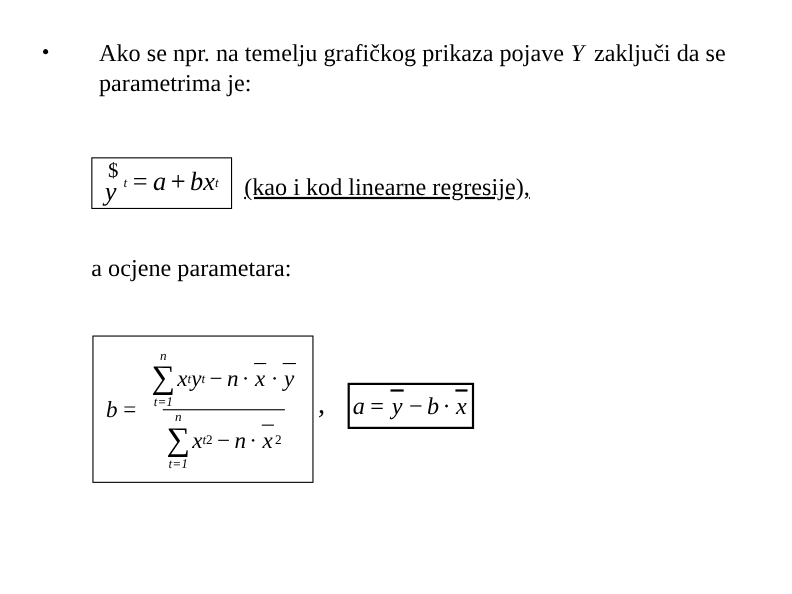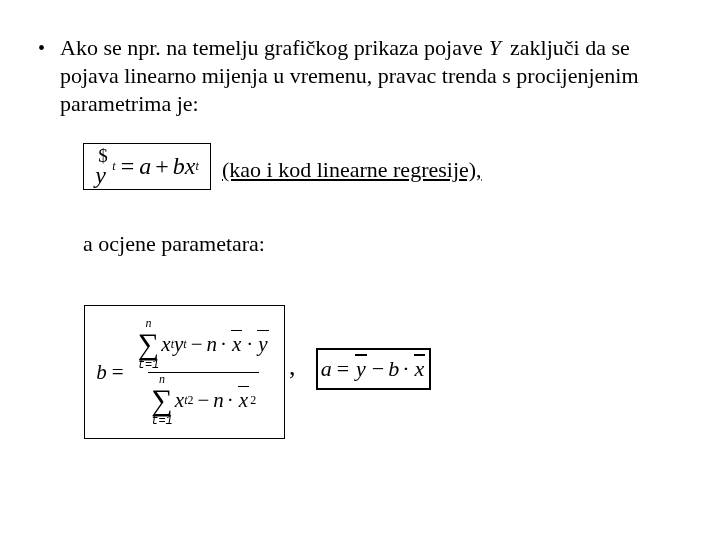--- a/index.html
+++ b/index.html
@@ -4,21 +4,21 @@
 <style>
   * { margin:0; padding:0; box-sizing:border-box; }
   html,body { width:720px; height:540px; background:#fff; }
   body { font-family:"Liberation Serif","DejaVu Serif",serif; color:#000; }
   #slide { position:relative; width:720px; height:540px; background:#ffffff; overflow:hidden; }
 
   
   .bullet-item { position:absolute; left:38px; top:34px; width:660px; font-size:22px; line-height:28px; }
   .bullet-row { display:flex; }
   .bullet-marker { width:22px; font-size:20px; flex:0 0 22px; }
-  .bullet-text { white-space:nowrap; }
+  .bullet-text { white-space:nowrap;margin-left:30px; }
   .var-y { font-style:italic; margin:0 9px 0 6px; }
 
   
   .fbox { position:absolute; border:1.5px solid #000; display:flex; align-items:center; justify-content:center; background:#fff; }
   .it { font-style:italic; }
   sub { font-size:12px; font-style:italic; vertical-align:-5px; }
   sup { font-size:12px; vertical-align:8px; }
 
   
   #formula1-box { left:83px; top:143px; width:128px; height:47px; font-size:24px; }
@@ -34,21 +34,21 @@
 
   
   #formula2-box { left:84px; top:305px; width:201px; height:134px; font-size:21px; }
   .frac-row { display:flex; align-items:center; }
   .frac { display:inline-flex; flex-direction:column; align-items:center; margin-left:6px; }
   .num, .den { display:flex; align-items:center; padding:0 3px; }
   .den { border-top:1.5px solid #000; }
   .sum { display:inline-flex; flex-direction:column; align-items:center; margin-right:2px; }
   .sum-n { font-size:12px; font-style:italic; line-height:12px; }
   .sum-sigma { font-size:30px; line-height:30px; font-style:normal; }
-  .sum-lim { font-size:12px; font-style:italic; line-height:13px;font-family:Liberation Mono, monospace; }
+  .sum-lim { font-size:12px; font-style:italic; line-height:13px; }
   .ov { position:relative; display:inline-block; font-style:italic; padding:0 2px; }
   .ov::before { content:""; position:absolute; left:1px; right:1px; top:-2px; height:1.5px; background:#000; }
   .op { margin:0 4px; font-style:normal; }
   .cd { margin:0 3px; font-style:normal; }
 
   #comma1 { position:absolute; left:289px; top:352px; font-size:26px; }
 
   
   #formula3-box { left:316px; top:348px; width:115px; height:42px; font-size:22px; border-width:2px; }
 
@@ -60,21 +60,20 @@
 
 <div id="slide">
 
   <div class="bullet-item">
     <div class="bullet-row">
       <span class="bullet-marker">•</span>
       <span class="bullet-text"><span>Ako se npr. na temelju grafičkog prikaza pojave</span><span class="var-y">Y</span><span>zaključi da se</span></span>
     </div>
     <div class="bullet-row">
       <span class="bullet-marker"></span>
-      <span class="bullet-text">pojava linearno mijenja u vremenu, pravac trenda s procijenjenim</span>
     </div>
     <div class="bullet-row">
       <span class="bullet-marker"></span>
       <span class="bullet-text">parametrima je:</span>
     </div>
   </div>
 
   <div class="fbox" id="formula1-box">
     <span class="yhat">
       <span class="yhat-dollar">$</span>

